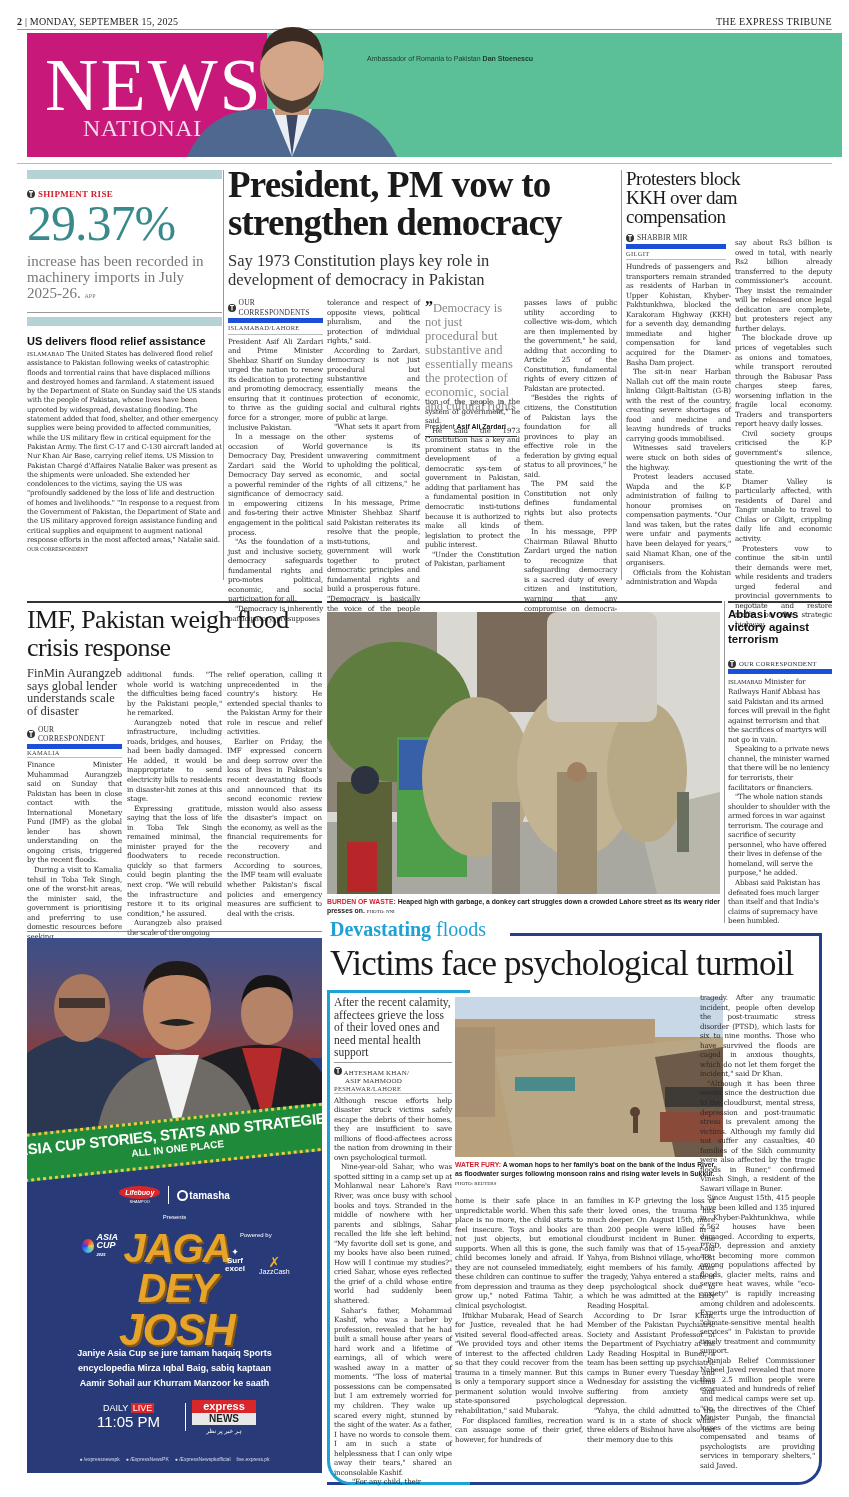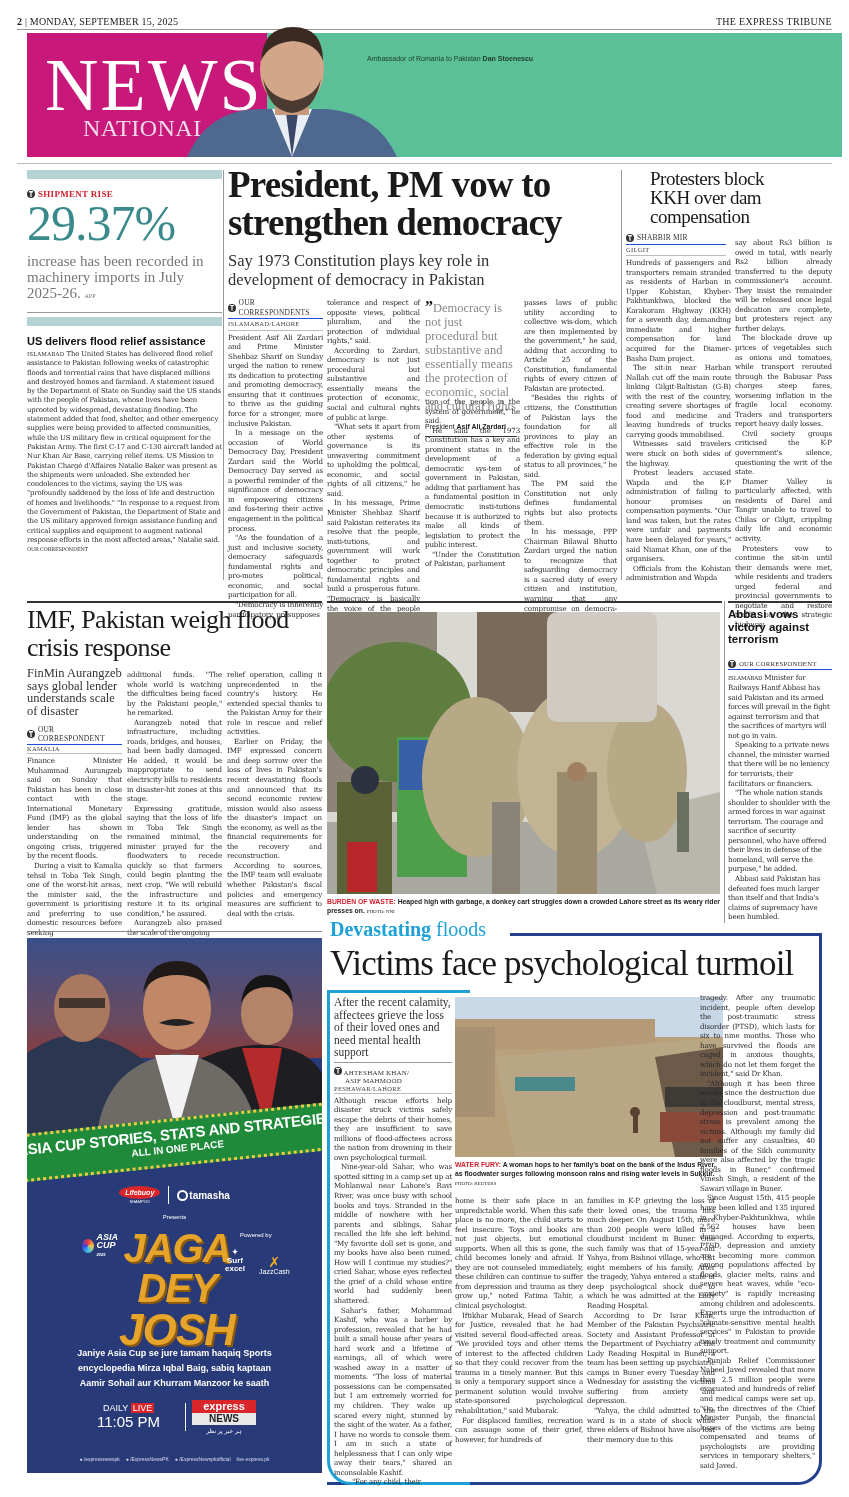--- a/index.html
+++ b/index.html
@@ -4,21 +4,21 @@
 <style>
 *{box-sizing:border-box;margin:0;padding:0}
 html,body{width:849px;height:1497px;background:#fff;overflow:hidden}
 body{position:relative;font-family:"DejaVu Serif",serif;color:#222}
 .abs{position:absolute}
 .serif{font-family:"Liberation Serif","DejaVu Serif",serif}
 .sans{font-family:"Liberation Sans","DejaVu Sans",sans-serif}
 .body{font-family:"DejaVu Serif",serif;font-size:7.1px;line-height:9.55px;text-align:justify;color:#2a2a2a;letter-spacing:-0.15px}
 .body p{text-indent:7px}
 .body p.noi{text-indent:0}
-.tag{font-family:"Liberation Serif",serif;font-size:9px;letter-spacing:0.2px;color:#333;display:flex;align-items:center;gap:3px;border-bottom:1px solid #1d4ed8;padding-bottom:1px}
+.tag{font-family:"Liberation Serif",serif;font-size:9px;letter-spacing:0.2px;color:#333;display:flex;align-items:center;gap:3px;border-bottom:5px solid #1d4ed8;padding-bottom:1px}
 .loc{font-family:"Liberation Serif",serif;font-size:6.5px;color:#444;letter-spacing:0.3px;margin-bottom:2px;padding-bottom:1px;border-bottom:1px solid #bbb}
 .trib-icon{display:inline-block;width:8px;height:8px;border-radius:50%;background:#333;position:relative}
 .trib-icon:after{content:"";position:absolute;left:2px;top:1px;width:4px;height:6px;background:#fff;clip-path:polygon(0 0,100% 0,100% 25%,65% 25%,65% 100%,35% 100%,35% 25%,0 25%)}
 .col{position:absolute}
 .vr{position:absolute;width:1px;background:#999}
 .hr{position:absolute;height:1px;background:#999}
 </style>
 </head>
 <body>
 
@@ -112,21 +112,21 @@
   <p>"Under the Constitution of Pakistan, parliament</p>
 </div>
 <div class="col body" style="left:524px;top:298px;width:93px">
   <p class="noi">passes laws of public utility according to collective wis-dom, which are then implemented by the government," he said, adding that according to Article 25 of the Constitution, fundamental rights of every citizen of Pakistan are protected.</p>
   <p>"Besides the rights of citizens, the Constitution of Pakistan lays the foundation for all provinces to play an effective role in the federation by giving equal status to all provinces," he said.</p>
   <p>The PM said the Constitution not only defines fundamental rights but also protects them.</p>
   <p>In his message, PPP Chairman Bilawal Bhutto Zardari urged the nation to recognize that safeguarding democracy is a sacred duty of every citizen and institution, warning that any compromise on democra-cy is, in essence, a compromise on the country's future.</p>
 </div>
 <div class="vr" style="left:621px;top:170px;height:410px"></div>
 
-<div class="abs serif" style="left:650px;top:169px;width:140px;font-size:19px;line-height:19px;color:#1a1a1a;letter-spacing:-0.5px">Protesters block KKH over dam compensation</div>
+<div class="abs serif" style="left:626px;top:169px;width:140px;font-size:19px;line-height:19px;color:#1a1a1a;letter-spacing:-0.5px">Protesters block KKH over dam compensation</div>
 <div class="col body" style="left:626px;top:233px;width:105px">
   <div class="tag" style="width:100px">
       <span class="trib-icon"></span>
       <span style="font-size:7.5px">SHABBIR MIR</span>
     </div>
   <div class="loc" style="width:100px">GILGIT</div>
   <p class="noi">Hundreds of passengers and transporters remain stranded as residents of Harban in Upper Kohistan, Khyber-Pakhtunkhwa, blocked the Karakoram Highway (KKH) for a seventh day, demanding immediate and higher compensation for land acquired for the Diamer-Basha Dam project.</p>
   <p>The sit-in near Harban Nallah cut off the main route linking Gilgit-Baltistan (G-B) with the rest of the country, creating severe shortages of food and medicine and leaving hundreds of trucks carrying goods immobilised.</p>
   <p>Witnesses said travelers were stuck on both sides of the highway.</p>
   <p>Protest leaders accused Wapda and the K-P administration of failing to honour promises on compensation payments. "Our land was taken, but the rates were unfair and payments have been delayed for years," said Niamat Khan, one of the organisers.</p>

